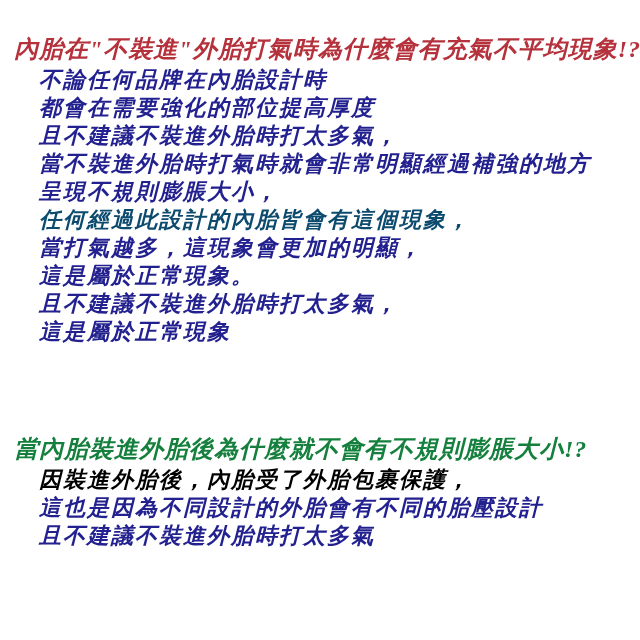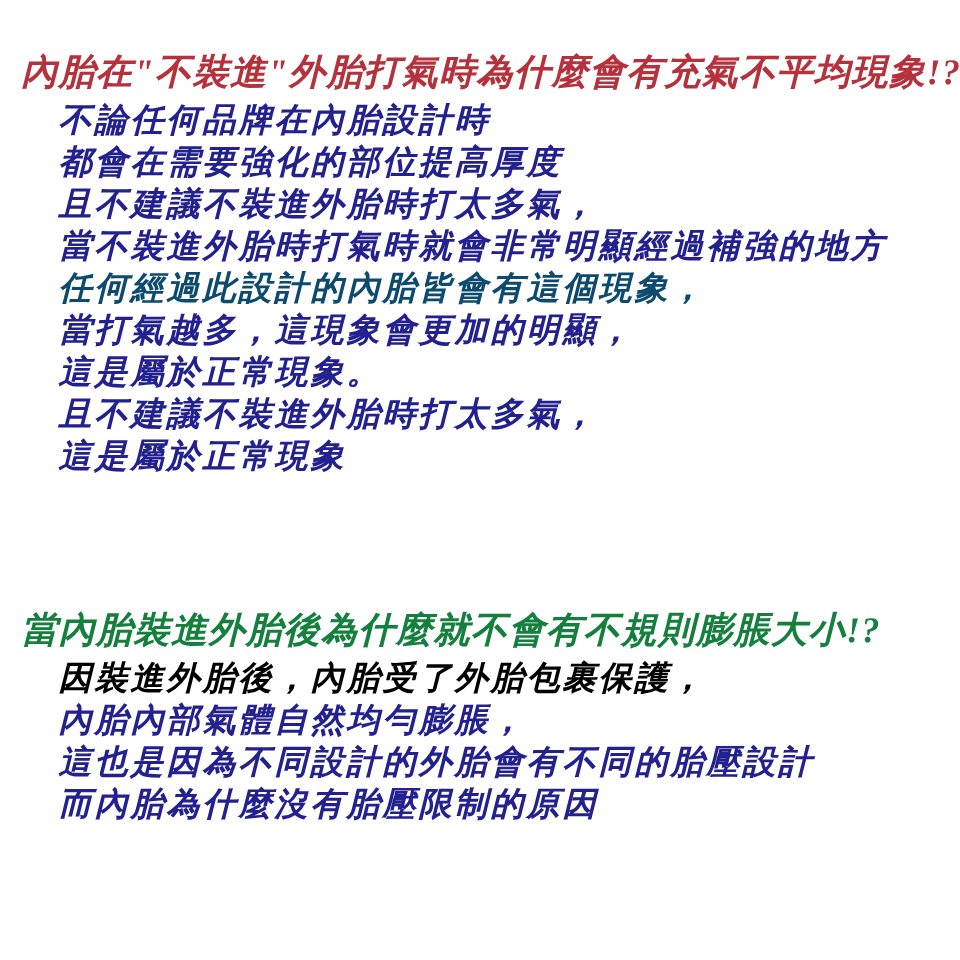--- a/index.html
+++ b/index.html
@@ -51,33 +51,33 @@
 
 <div class="page" style="background: rgb(255, 255, 255);">
 
   <div>
     <h1 class="heading" style="color: rgb(181, 49, 60);">內胎在"不裝進"外胎打氣時為什麼會有充氣不平均現象!?</h1>
     <div class="body-lines">
       <div class="body-line" style="color: rgb(34, 33, 143);">不論任何品牌在內胎設計時</div>
       <div class="body-line" style="color: rgb(34, 33, 143);">都會在需要強化的部位提高厚度</div>
       <div class="body-line" style="color: rgb(34, 33, 143);">且不建議不裝進外胎時打太多氣，</div>
       <div class="body-line" style="color: rgb(34, 33, 143);">當不裝進外胎時打氣時就會非常明顯經過補強的地方</div>
+      <div class="body-line" style="color: rgb(34, 33, 143);">呈現不規則膨脹大小，</div>
       <div class="body-line" style="color: #0c4a6e;">任何經過此設計的內胎皆會有這個現象，</div>
       <div class="body-line" style="color: rgb(34, 33, 143);">當打氣越多，這現象會更加的明顯，</div>
       <div class="body-line" style="color: rgb(34, 33, 143);">這是屬於正常現象。</div>
       <div class="body-line" style="color: rgb(34, 33, 143);">且不建議不裝進外胎時打太多氣，</div>
       <div class="body-line" style="color: rgb(34, 33, 143);">這是屬於正常現象</div>
     </div>
   </div>
 
   <div class="section-gap"></div>
 
   <div>
     <h1 class="heading" style="color: #15803d;">當內胎裝進外胎後為什麼就不會有不規則膨脹大小!?</h1>
     <div class="body-lines">
       <div class="body-line" style="color: #000000;">因裝進外胎後，內胎受了外胎包裹保護，</div>
-      <div class="body-line" style="color: rgb(34, 33, 143);">內胎內部氣體自然均勻膨脹，</div>
       <div class="body-line" style="color: rgb(34, 33, 143);">這也是因為不同設計的外胎會有不同的胎壓設計</div>
-      <div class="body-line" style="color: rgb(34, 33, 143);">而內胎為什麼沒有胎壓限制的原因</div>
+      <div class="body-line" style="color: rgb(34, 33, 143);">且不建議不裝進外胎時打太多氣</div>
     </div>
   </div>
 
 </div>
 
 </body></html>

